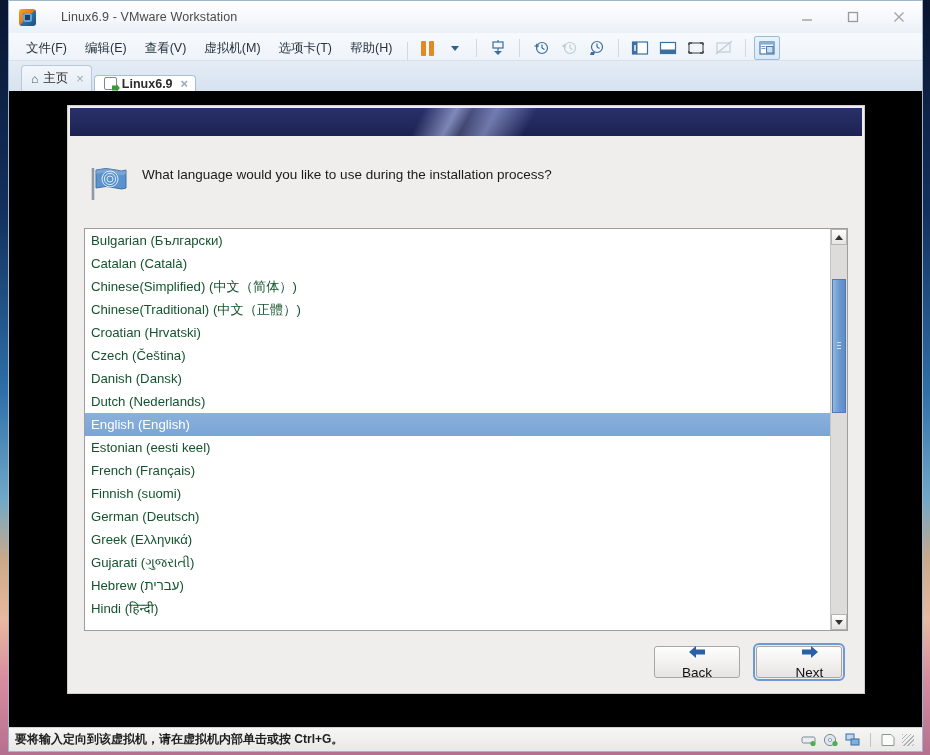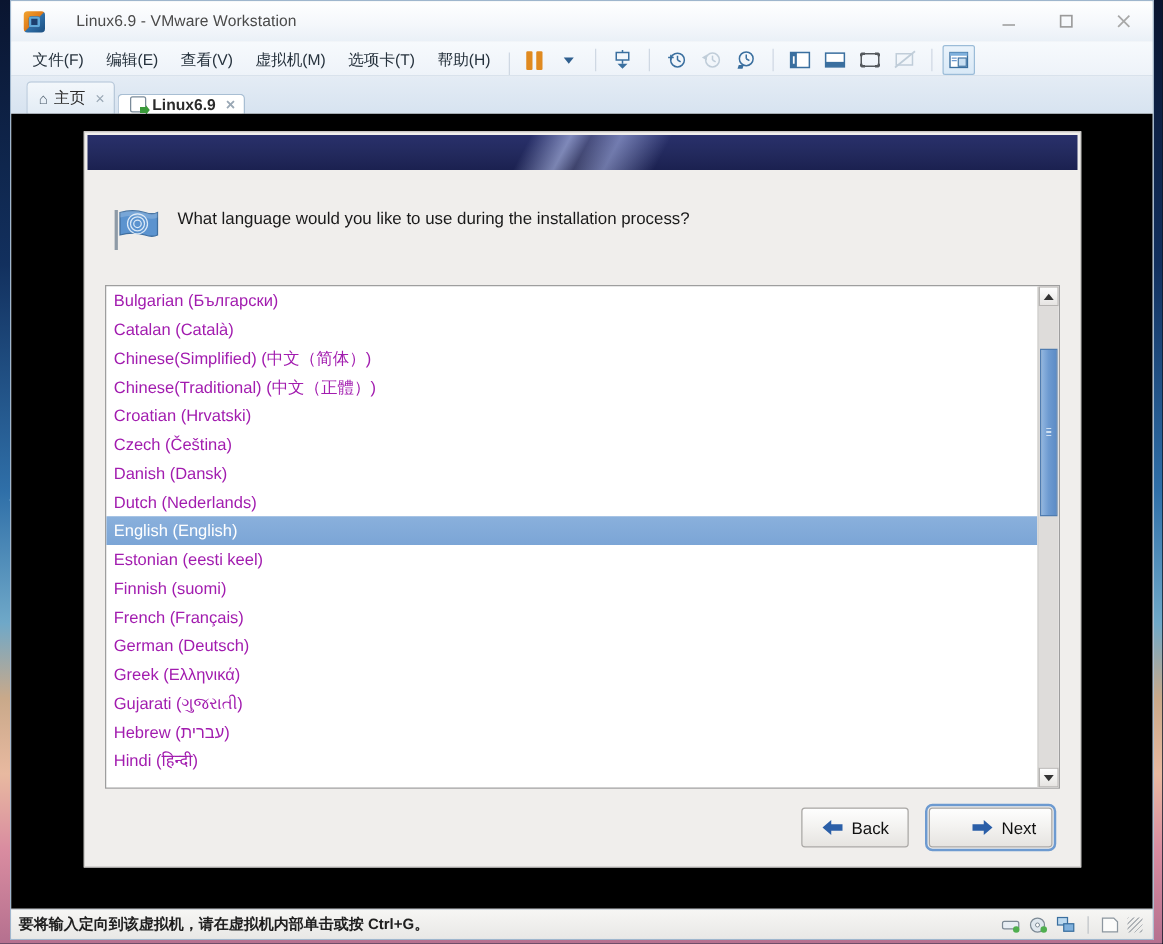--- a/index.html
+++ b/index.html
@@ -158,21 +158,21 @@
     margin: 16px 16px 0 16px;
     flex: 1;
     border: 1px solid #9e9e9e;
     background: #ffffff;
     display: flex; overflow: hidden;
   }
   #langlist { flex: 1; overflow: hidden; }
   .lang-row {
     height: 23px; line-height: 23px;
     padding-left: 6px;
-    font-size: 13.2px; color: #a21caf;
+    font-size: 13.2px; color: #14532d;
     white-space: nowrap;
   }
   .lang-row.selected {
     background: linear-gradient(180deg,#8ab0dc 0%,#7ba5d6 100%);
     color: #ffffff;
   }
 
   
   #vscroll {
     width: 17px; flex: none;
@@ -203,21 +203,21 @@
   #btnrow {
     height: 62px; display: flex; align-items: center; justify-content: flex-end;
     gap: 16px; padding-right: 22px;
   }
   .wizbtn {
     min-width: 86px; height: 32px;
     display: flex; align-items: center; justify-content: center; gap: 6px;
     padding: 0 12px;
     font-size: 13.5px; color: #101010;
     background: linear-gradient(180deg,#fefefe 0%,#f2f1ef 52%,#e6e4e1 100%);
-    border: 1px solid #a9a7a5; border-radius: 3px;
+    border: 1px solid #a9a7a5; border-radius: 3px; flex-direction: column;
   }
   .wizbtn.focus { outline: 2px solid #6d9ad0; outline-offset: 1px; padding-left: 33px; }
   .arrow-ico { width: 18px; height: 14px; flex: none; }
 
   
   #statusbar {
     height: 24px; background: linear-gradient(180deg,#f6f6f4,#e9e8e6);
     border-top: 1px solid #cfd4da;
     display: flex; align-items: center; padding: 0 6px;
     position: relative;
@@ -403,22 +403,22 @@
             <div class="lang-row">Bulgarian (Български)</div>
             <div class="lang-row">Catalan (Català)</div>
             <div class="lang-row">Chinese(Simplified) (中文（简体）)</div>
             <div class="lang-row">Chinese(Traditional) (中文（正體）)</div>
             <div class="lang-row">Croatian (Hrvatski)</div>
             <div class="lang-row">Czech (Čeština)</div>
             <div class="lang-row">Danish (Dansk)</div>
             <div class="lang-row">Dutch (Nederlands)</div>
             <div class="lang-row selected">English (English)</div>
             <div class="lang-row">Estonian (eesti keel)</div>
+            <div class="lang-row">French (Français)</div>
             <div class="lang-row">Finnish (suomi)</div>
-            <div class="lang-row">French (Français)</div>
             <div class="lang-row">German (Deutsch)</div>
             <div class="lang-row">Greek (Ελληνικά)</div>
             <div class="lang-row">Gujarati (ગુજરાતી)</div>
             <div class="lang-row">Hebrew (עברית)</div>
             <div class="lang-row">Hindi (हिन्दी)</div>
           </div>
 
         <div id="vscroll">
           <div class="sb-btn">
               <span class="sb-arrow up"></span>

